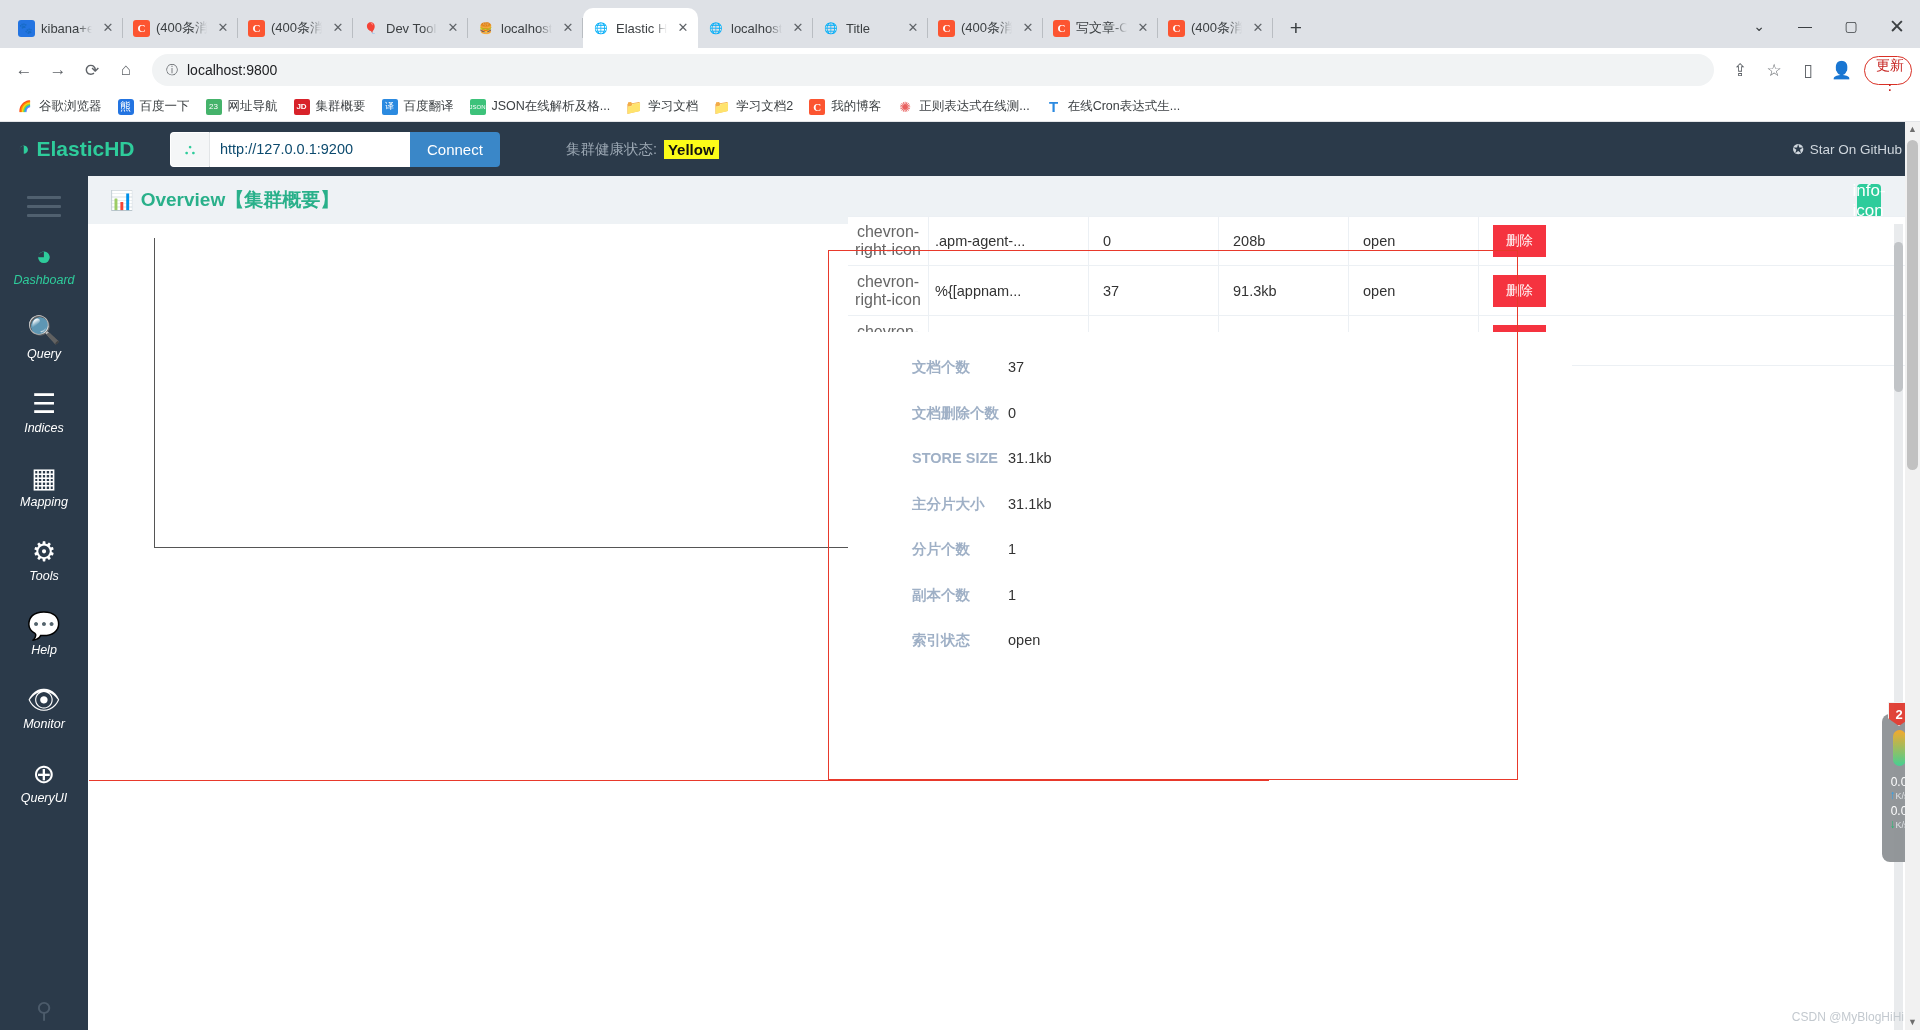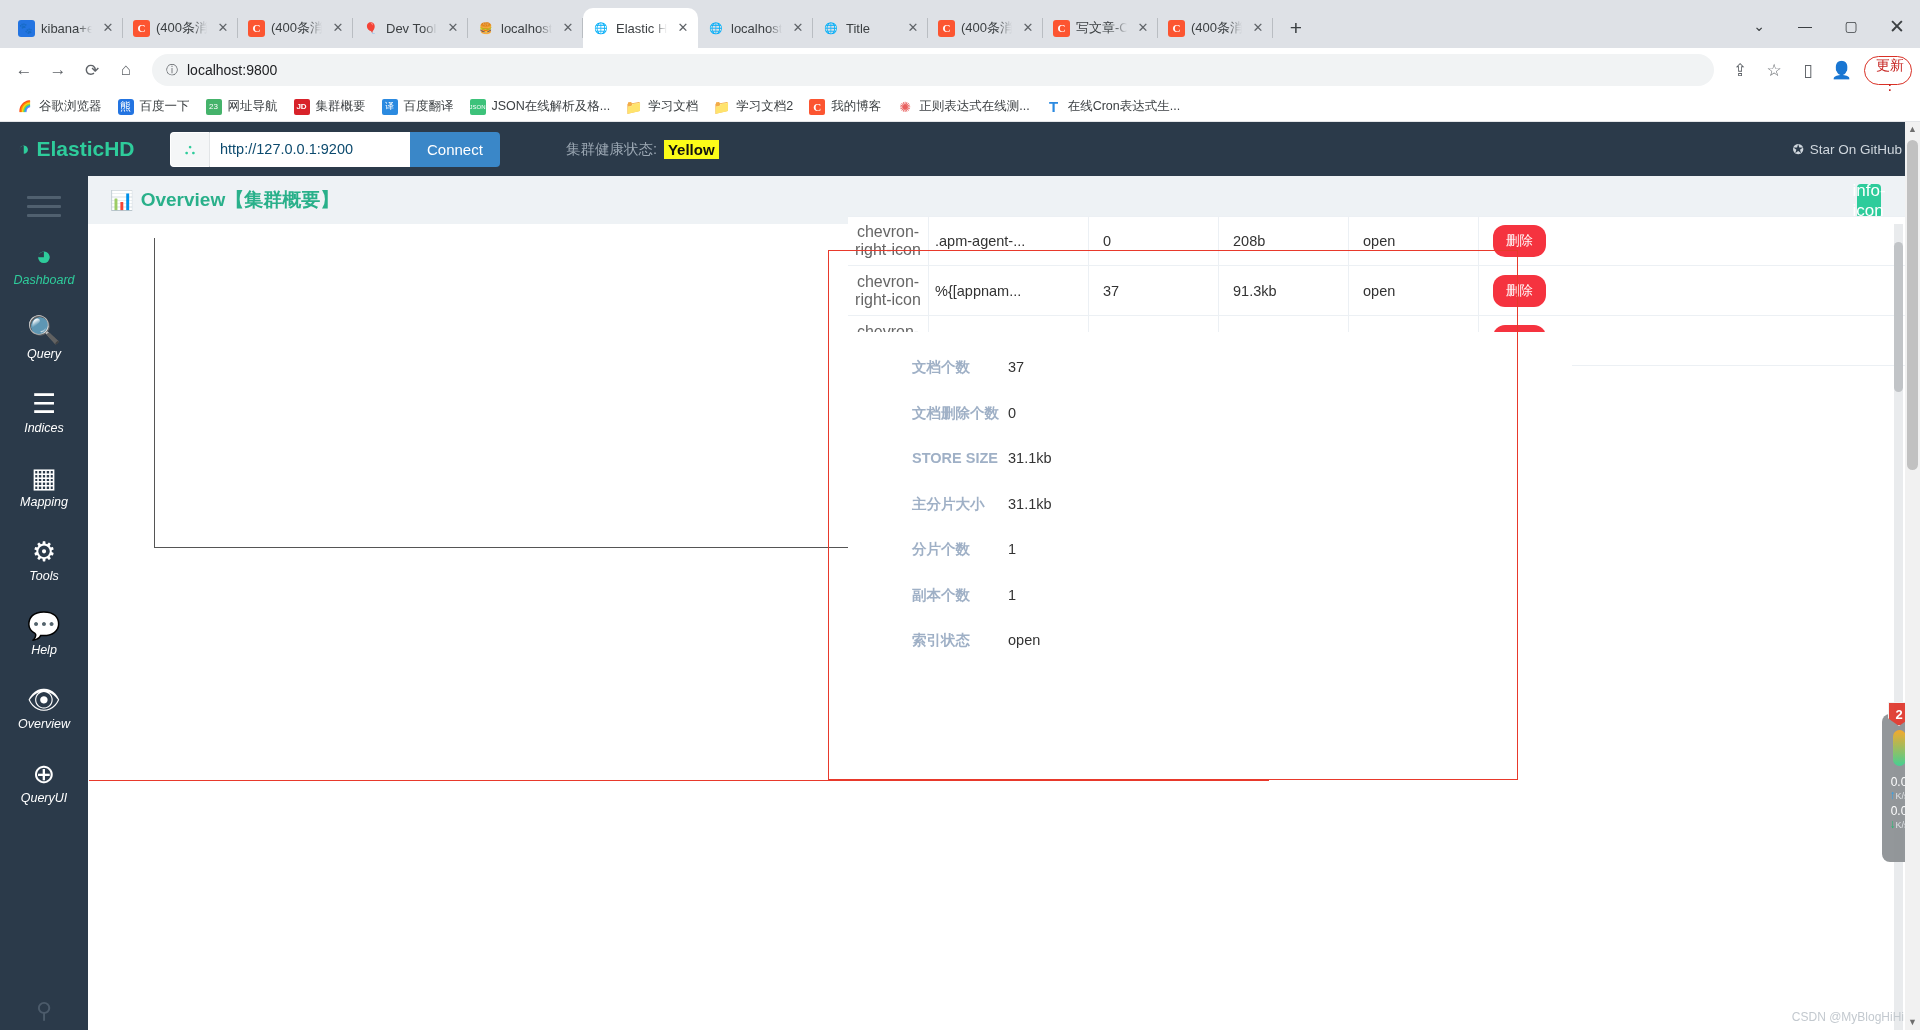--- a/index.html
+++ b/index.html
@@ -96,21 +96,21 @@
 
   
   .tbl{ position:absolute; left:760px; top:-8px; width:1115px; }
   .trow{ display:flex; height:50px; border-bottom:1px solid #ecf0f4; align-items:center; background:#fff; }
   .trow .c-ex{ width:80px; text-align:center; color:#666; font-size:16px; }
   .trow .c-nm{ width:160px; font-size:14.5px; color:#333; padding-left:6px; }
   .trow .c-dc{ width:130px; font-size:14.5px; color:#333; }
   .trow .c-sz{ width:130px; font-size:14.5px; color:#333; }
   .trow .c-st{ width:130px; font-size:14.5px; color:#333; }
   .trow .c-ac{ flex:1; }
-  .delbtn{ background:#f5333f; color:#fff; border:none; border-radius:12px; padding:7px 13px;
+  .delbtn{ background:#f5333f; color:#fff; border:none; border-radius:0; padding:7px 13px;
            font-size:13.5px; font-family:inherit; }
   .cellsep{ border-left:1px solid #ecf0f4; height:100%; display:flex; align-items:center; padding-left:14px;}
 
   .detail{ position:absolute; left:760px; top:108px; width:724px; background:#fff; padding:26px 0 0 64px; }
   .drow{ display:flex; margin-bottom:26px; }
   .drow .k{ width:96px; color:#9fb0c6; font-size:14.5px; font-weight:bold; line-height:1.35; flex:none; }
   .drow .v{ color:#333; font-size:14.5px; line-height:1.35; }
 
   .redbox{ position:absolute; left:740px; top:26px; width:690px; height:530px;
            border:1.5px solid #e8392b; pointer-events:none; }
@@ -325,21 +325,21 @@
         <div class="sitem">
           <span class="ic">⚙</span>
           <span class="lb">Tools</span>
         </div>
         <div class="sitem">
           <span class="ic">💬</span>
           <span class="lb">Help</span>
         </div>
         <div class="sitem">
           <span class="ic">👁</span>
-          <span class="lb">Overview</span>
+          <span class="lb">Monitor</span>
         </div>
         <div class="sitem">
           <span class="ic">⊕</span>
           <span class="lb">QueryUI</span>
         </div>
         <div class="sfoot">⚲</div>
       </div>
 
       <div class="content">
         <div class="pagehdr">

